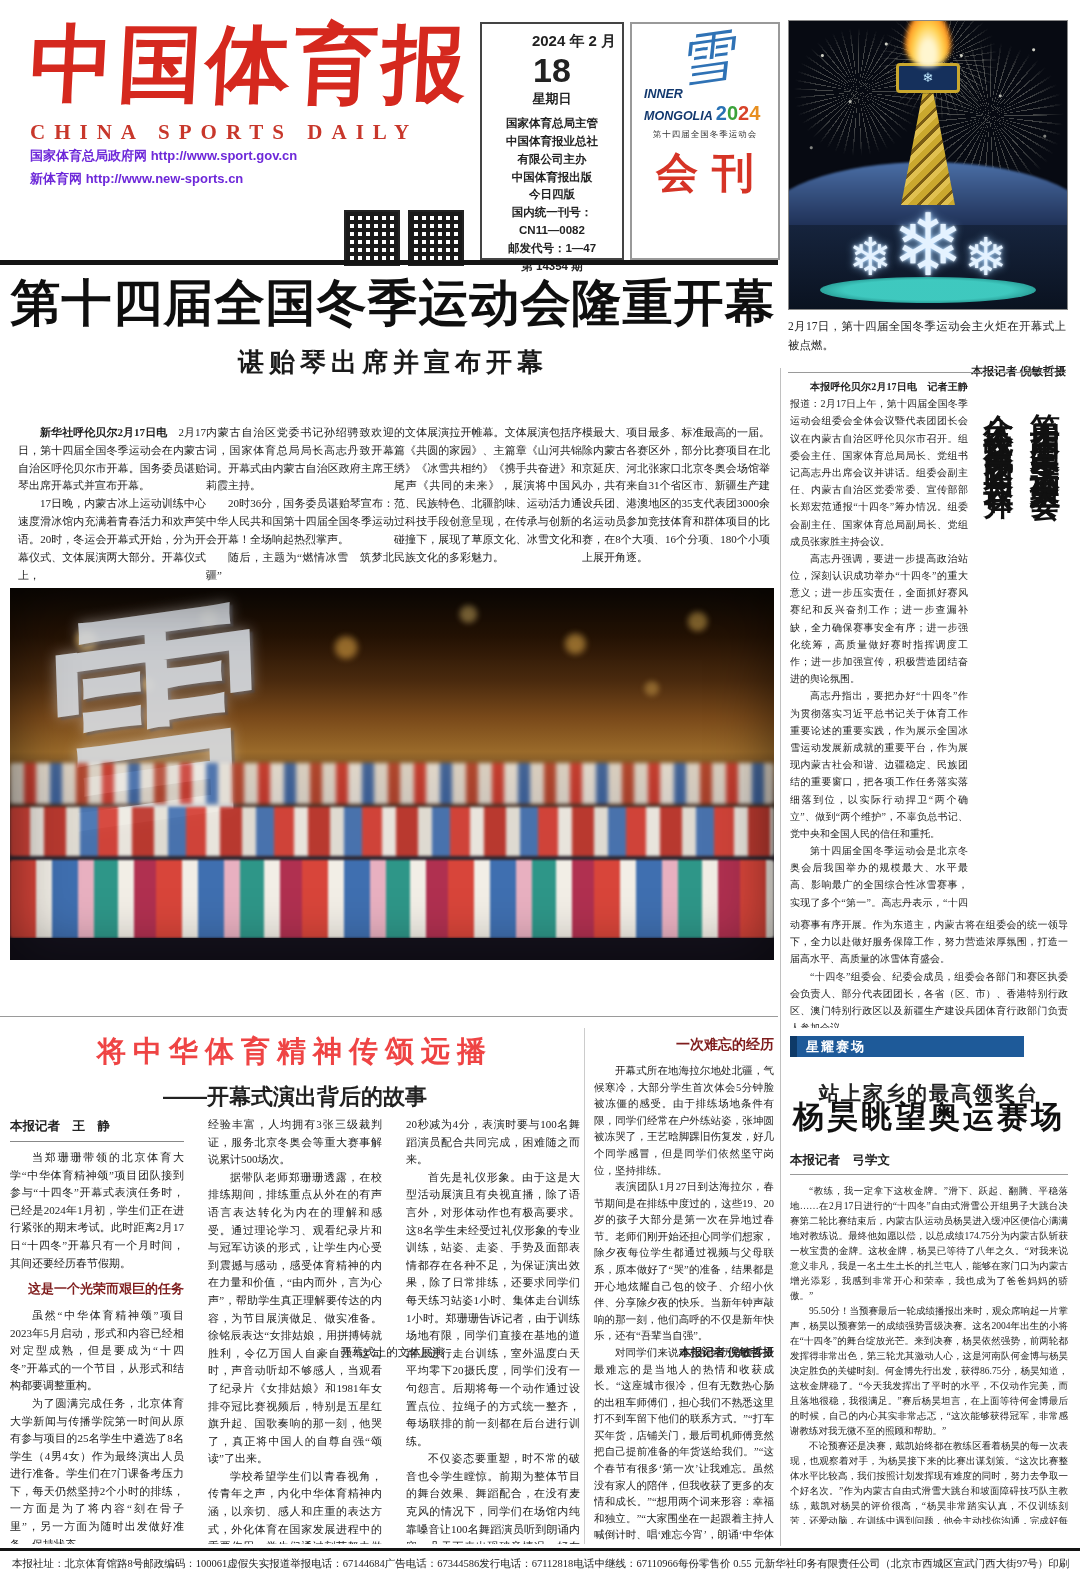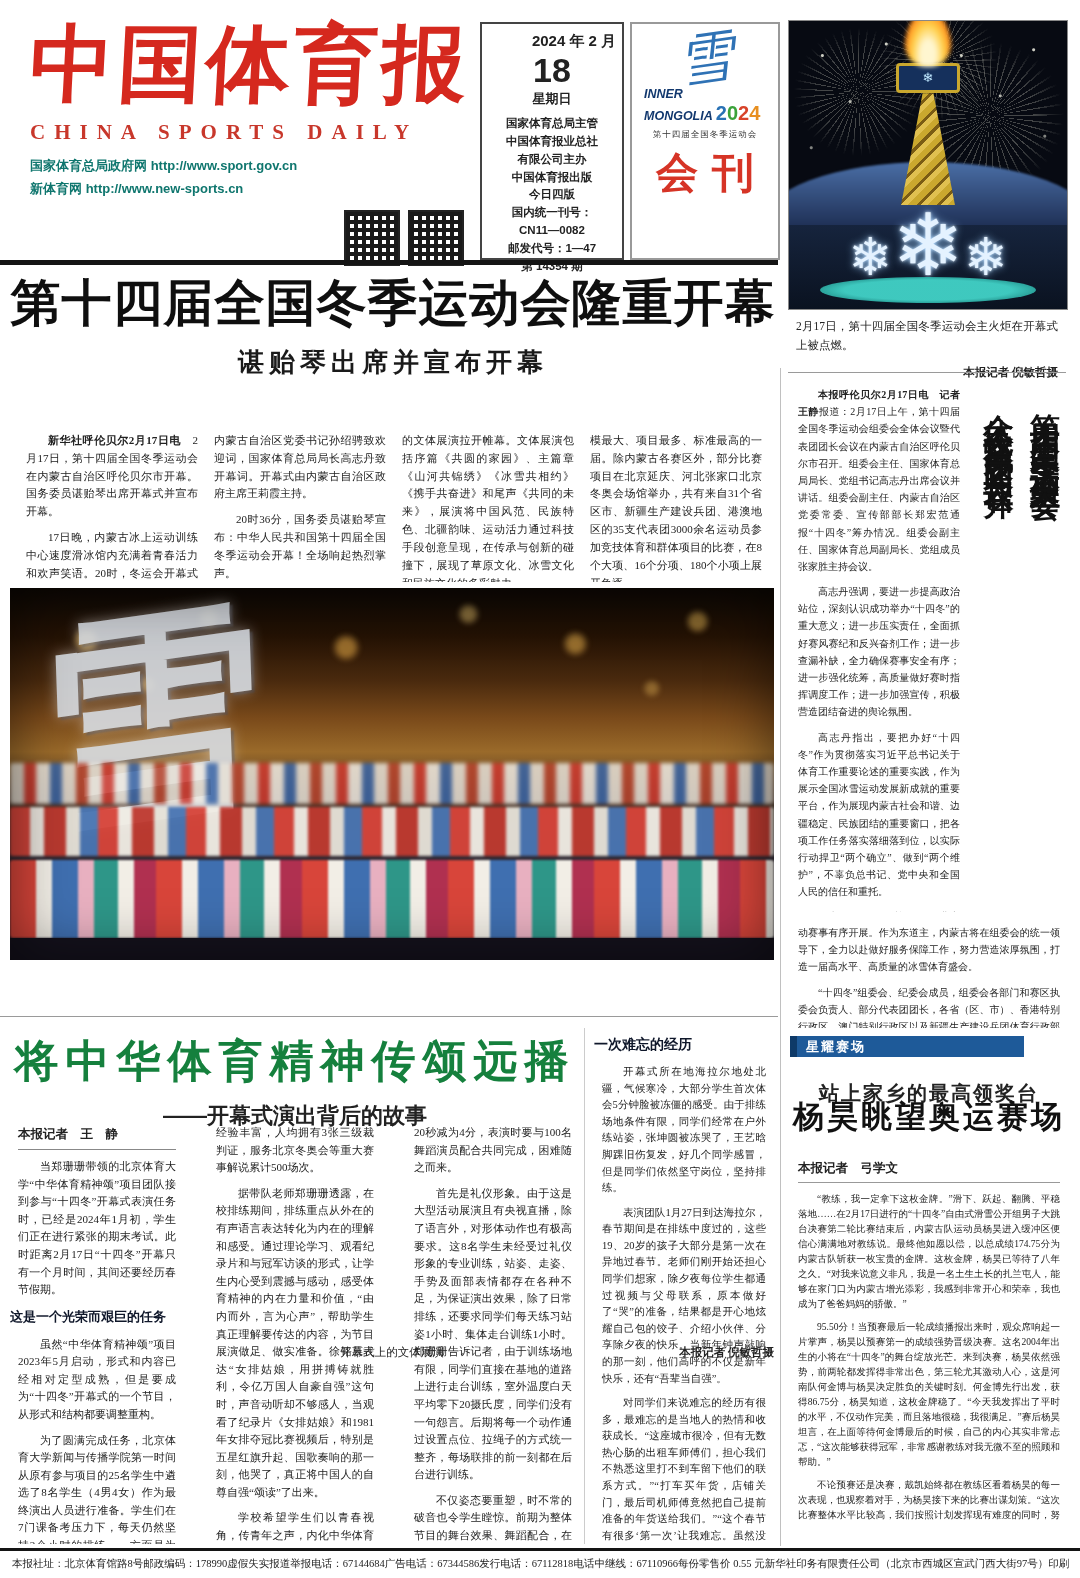--- a/index.html
+++ b/index.html
@@ -1,26 +1,26 @@
 <!DOCTYPE html>
 <html><head>
 <meta charset="utf-8">
 <style>
   html,body{margin:0;padding:0;background:#e9e7e3;}
   .page{position:relative;width:1080px;height:1578px;background:#fff;margin:0 auto;
         font-family:"Liberation Serif", serif;color:#222;overflow:hidden;}
   .abs{position:absolute;}
-  p{margin:8px;text-indent:2em;}
+  p{margin:0;text-indent:2em;}
   .jus{text-align:justify;}
   
   .mast-title{font-family:"DejaVu Serif",serif;font-weight:bold;color:#d5281e;
               font-size:84px;line-height:1.0;letter-spacing:4px;transform:skewX(-3deg);}
   .mast-en{color:#c8372b;font-size:21px;letter-spacing:9px;font-weight:bold;margin-top:14px;}
-  .mast-links{margin-top:10px;font-family:"Liberation Sans",sans-serif;font-weight:bold;
-              font-size:13px;line-height:1.75;color:#0f766e;}
+  .mast-links{font-family:"Liberation Sans",sans-serif;font-weight:bold;
+              font-size:13px;line-height:1.75;color:#6d28d9;}
   .qr{width:52px;height:52px;border:2px solid #222;background:#fff;
       background-image:repeating-linear-gradient(0deg,#1a1a1a 0 4px,transparent 4px 8px),
                        repeating-linear-gradient(90deg,#1a1a1a 0 4px,#fff 4px 8px);}
   
   .issue-box{border:2px solid #444;text-align:center;font-family:"Liberation Sans",sans-serif;}
   .issue-date{font-size:15px;font-weight:bold;margin-top:8px;padding-left:44px;}
   .issue-day{font-size:34px;font-weight:bold;line-height:1.15;}
   .issue-week{font-size:13px;font-weight:bold;margin-bottom:7px;}
   .issue-lines{font-size:11.5px;line-height:1.55;font-weight:bold;color:#222;}
   .games-box{border:2px solid #999;text-align:center;overflow:hidden;}
@@ -106,26 +106,26 @@
   .mp-vig{position:absolute;inset:0;box-shadow:inset 0 0 60px rgba(0,0,0,.55);}
   .photo-capline{position:relative;font-size:11.5px;margin-top:7px;}
   .photo-capline .cap{display:block;text-align:center;}
   .photo-capline .cr{position:absolute;right:0;top:0;font-weight:bold;}
   
   .rt-body{font-size:10px;line-height:1.72;overflow:hidden;}
   .vhead{writing-mode:vertical-rl;font-weight:900;font-size:30px;letter-spacing:6px;
          line-height:1.55;color:#111;font-family:"DejaVu Serif",serif;}
   .vhead span{display:block;}
   
-  .feat-h{font-weight:900;font-size:44px;letter-spacing:7px;text-align:center;color:#15803d;}
+  .feat-h{font-weight:900;font-size:29px;letter-spacing:7px;text-align:center;color:#ef4444;}
   .feat-sub{font-family:"Liberation Sans",sans-serif;font-weight:bold;font-size:22px;
             text-align:center;margin-top:10px;color:#222;}
   .byline{text-indent:0;font-weight:bold;font-size:12.5px;border-bottom:1px solid #888;
           padding-bottom:5px;margin-bottom:7px;}
-  .subhd{text-indent:0;text-align:left;font-weight:900;font-size:13px;margin:7px 0;color:#0f172a;}
+  .subhd{text-indent:0;text-align:right;font-weight:900;font-size:13px;margin:7px 0;color:#7f1d1d;}
   
   .star-bar{background:#1e5a99;border-left:7px solid #0e3a68;color:#fff;
             font-family:"Liberation Sans",sans-serif;font-weight:bold;font-size:13px;
             display:flex;align-items:center;padding-left:9px;letter-spacing:2px;}
   .star-kicker{font-family:"Liberation Sans",sans-serif;font-weight:bold;font-size:20px;
                text-align:center;letter-spacing:2px;}
   .star-h{font-weight:900;font-size:31px;letter-spacing:3px;text-align:center;color:#111;}
   .star-byline{text-indent:0;font-weight:bold;font-size:12.5px;border-bottom:1px solid #999;padding-bottom:5px;}
   .star-body{font-size:9.5px;line-height:1.58;overflow:hidden;}
   
@@ -305,21 +305,21 @@
   <div class="abs star-body jus" style="left:790px;top:1184px;width:278px;height:340px;">
     <p>“教练，我一定拿下这枚金牌。”滑下、跃起、翻腾、平稳落地……在2月17日进行的“十四冬”自由式滑雪公开组男子大跳台决赛第二轮比赛结束后，内蒙古队运动员杨昊进入缓冲区便信心满满地对教练说。最终他如愿以偿，以总成绩174.75分为内蒙古队斩获一枚宝贵的金牌。这枚金牌，杨昊已等待了八年之久。“对我来说意义非凡，我是一名土生土长的扎兰屯人，能够在家门口为内蒙古增光添彩，我感到非常开心和荣幸，我也成为了爸爸妈妈的骄傲。”</p>
     <p>95.50分！当预赛最后一轮成绩播报出来时，观众席响起一片掌声，杨昊以预赛第一的成绩强势晋级决赛。这名2004年出生的小将在“十四冬”的舞台绽放光芒。来到决赛，杨昊依然强势，前两轮都发挥得非常出色，第三轮尤其激动人心，这是河南队何金博与杨昊决定胜负的关键时刻。何金博先行出发，获得86.75分，杨昊知道，这枚金牌稳了。“今天我发挥出了平时的水平，不仅动作完美，而且落地很稳，我很满足。”赛后杨昊坦言，在上面等待何金博最后的时候，自己的内心其实非常忐忑，“这次能够获得冠军，非常感谢教练对我无微不至的照顾和帮助。”</p>
     <p>不论预赛还是决赛，戴凯始终都在教练区看着杨昊的每一次表现，也观察着对手，为杨昊接下来的比赛出谋划策。“这次比赛整体水平比较高，我们按照计划发挥现有难度的同时，努力去争取一个好名次。”作为内蒙古自由式滑雪大跳台和坡面障碍技巧队主教练，戴凯对杨昊的评价很高，“杨昊非常踏实认真，不仅训练刻苦，还爱动脑，在训练中遇到问题，他会主动找你沟通，完成好每一堂训练课。”</p>
 
   </div>
 
   <div class="abs rule-heavy" style="left:0;top:1548px;width:1080px;height:3px;"></div>
   <div class="abs footer-row" style="left:12px;top:1557px;width:1056px;">
     <span>本报社址：北京体育馆路8号</span>
-    <span>邮政编码：178990</span>
+    <span>邮政编码：100061</span>
     <span>虚假失实报道举报电话：67144684</span>
     <span>广告电话：67344586</span>
     <span>发行电话：67112818</span>
     <span>电话中继线：67110966</span>
     <span>每份零售价 0.55 元</span>
     <span>新华社印务有限责任公司（北京市西城区宣武门西大街97号）印刷</span>
   </div>
 
 </div>
 

